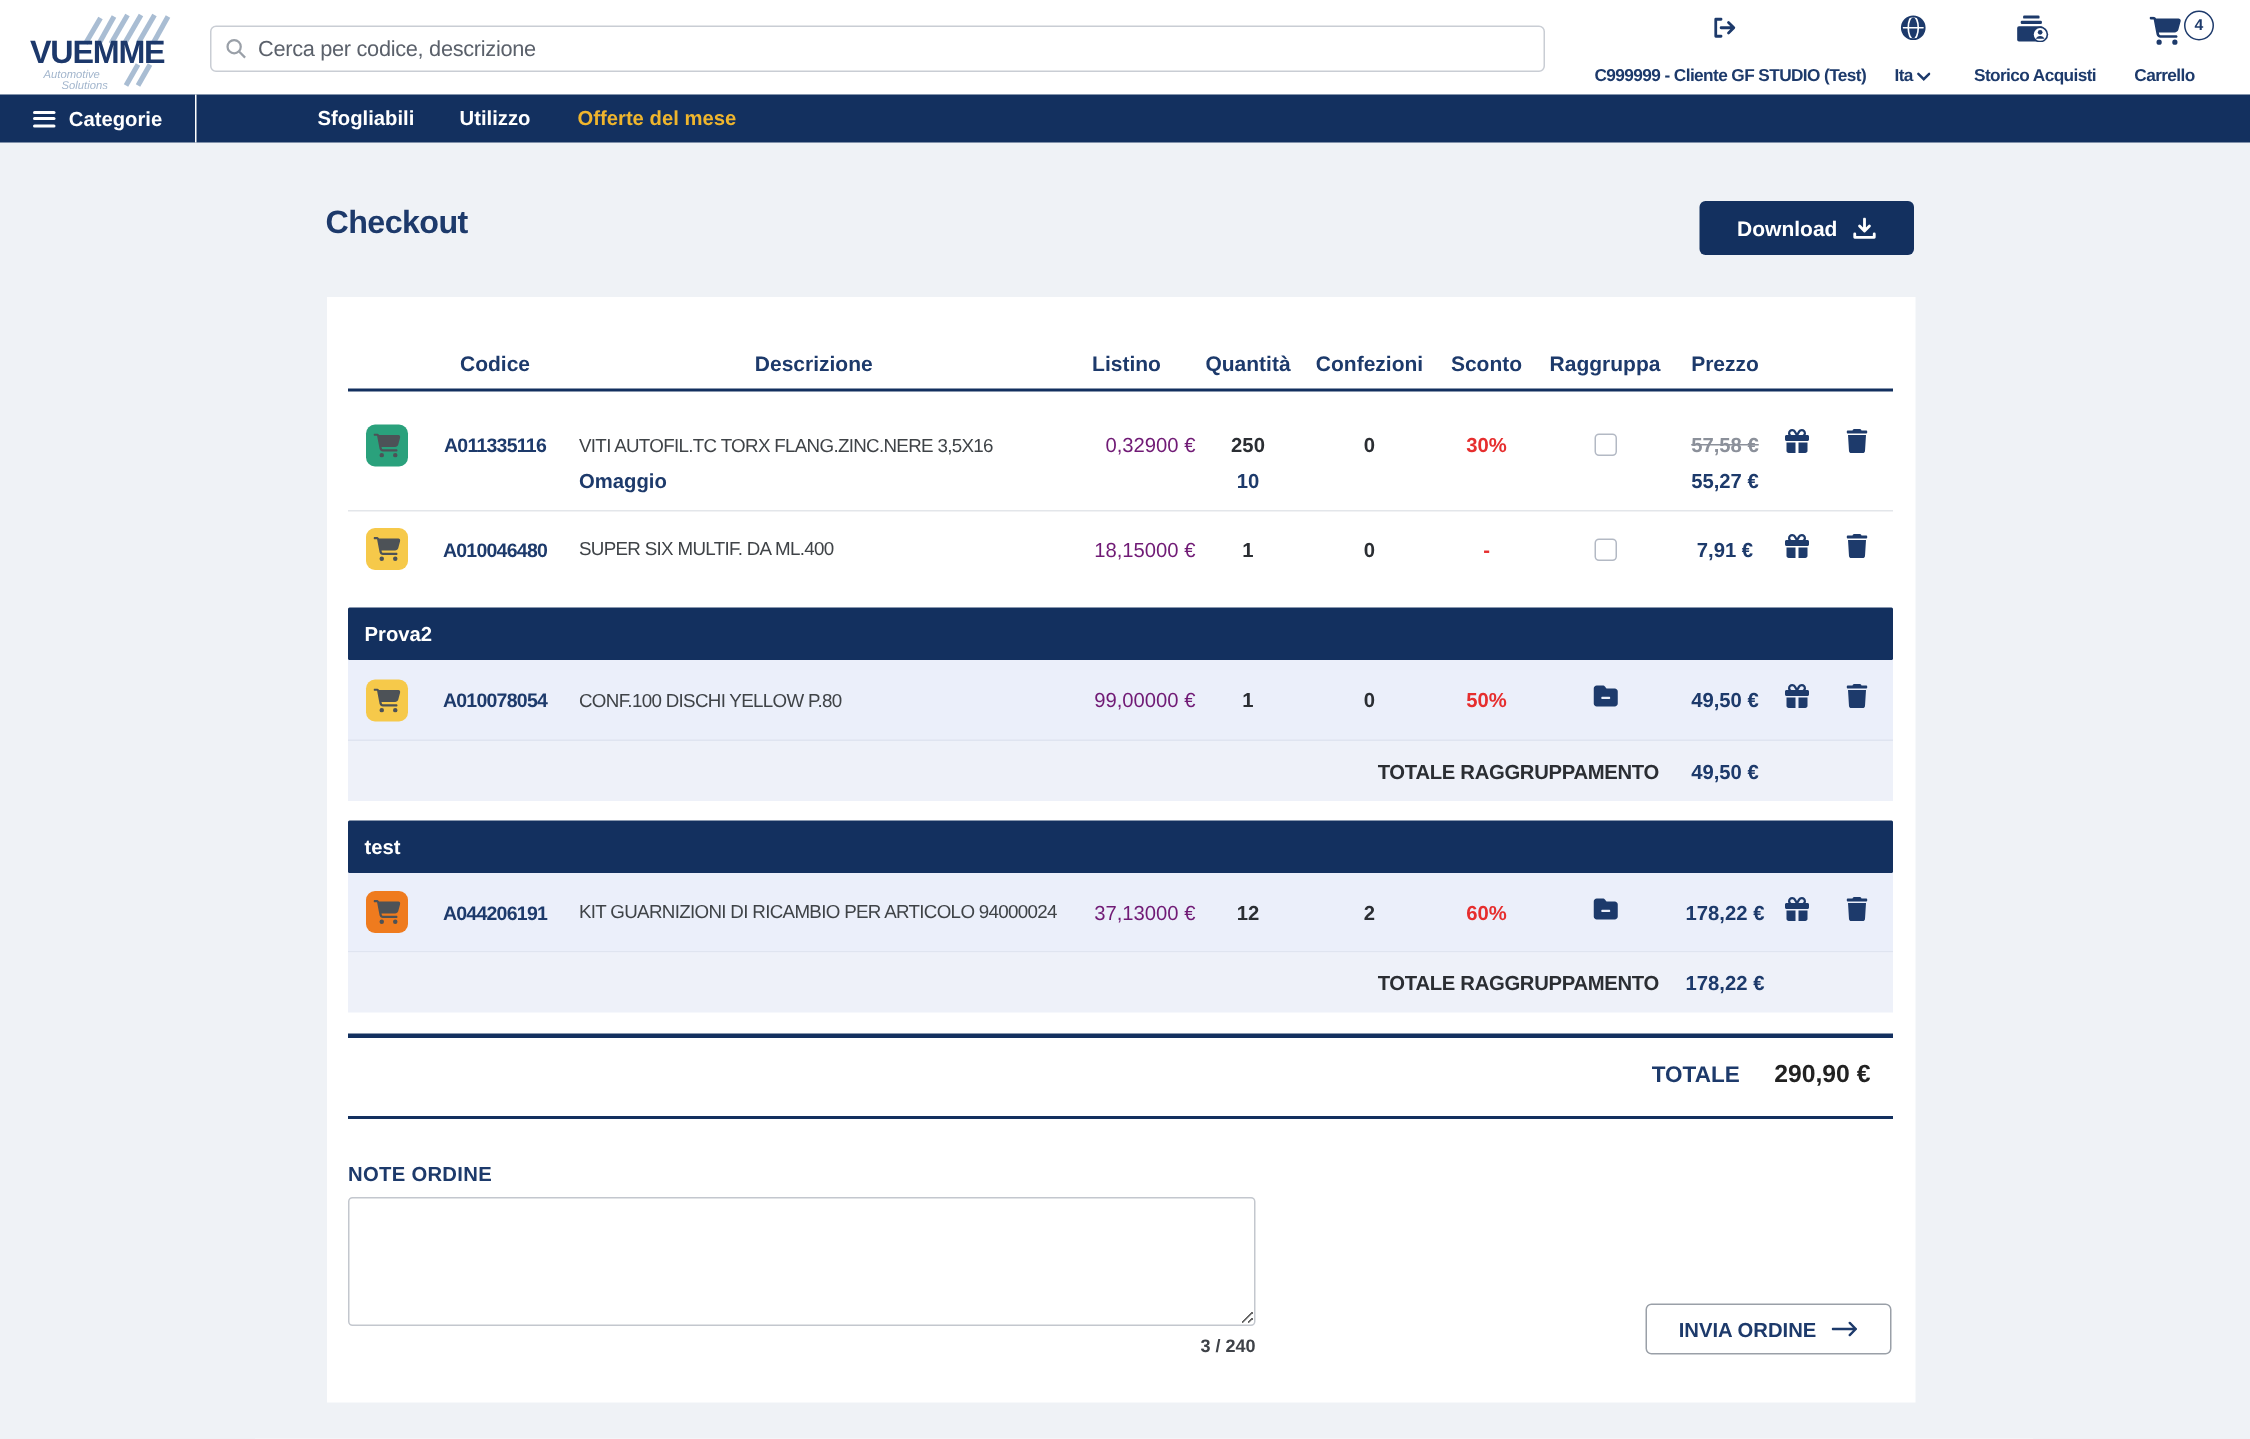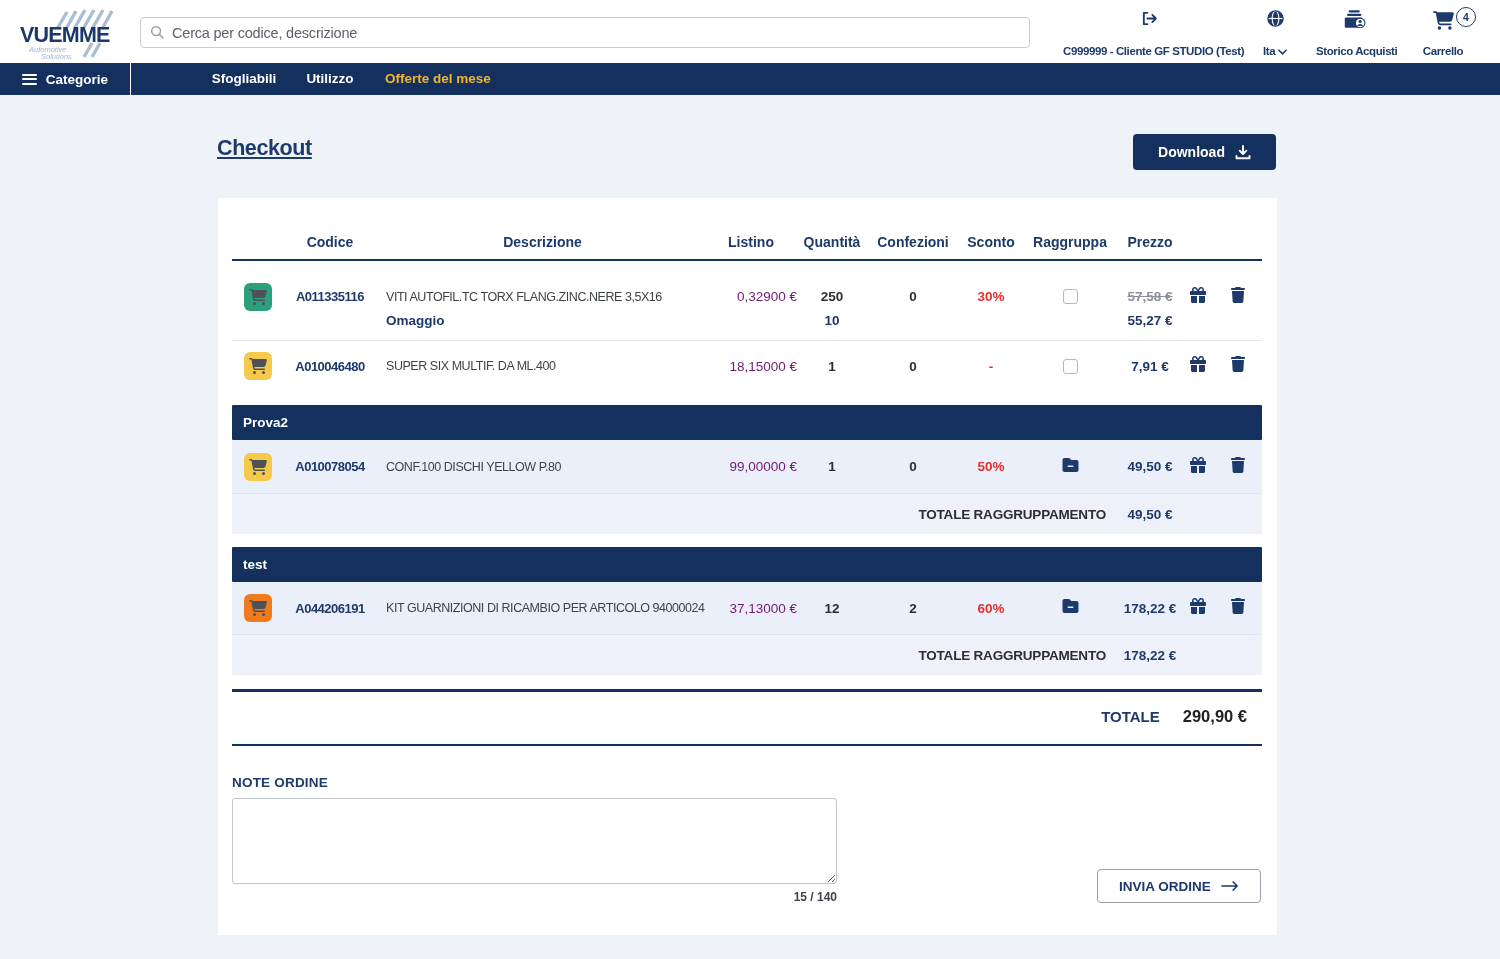--- a/index.html
+++ b/index.html
@@ -20,21 +20,21 @@
   .hitem { position:absolute; top:8px; text-align:center; color:var(--navytext); }
   .hitem .ic { height:21px; display:flex; align-items:center; justify-content:center; }
   .hitem .lbl { font-size:11.5px; font-weight:bold; margin-top:16px; letter-spacing:-0.4px; white-space:nowrap; }
   
   .nav { position:absolute; left:0; top:63px; width:1500px; height:32px; background:var(--navy); color:#fff; }
   .nav .cat { position:absolute; left:0; top:0; width:131px; height:32px; display:flex; align-items:center; justify-content:center; gap:9px; font-size:13.5px; font-weight:bold; border-right:1px solid #fff; }
   .burger { width:15px; height:11px; display:flex; flex-direction:column; justify-content:space-between; }
   .burger i { display:block; height:2px; background:#fff; border-radius:1px; }
   .navlink { position:absolute; top:0; height:32px; line-height:32px; font-size:13.5px; font-weight:bold; text-align:center; white-space:nowrap; }
   
-  .h1 { position:absolute; left:217px; top:136px; font-size:21.5px; font-weight:bold; color:var(--navytext); letter-spacing:-0.4px;text-decoration:underline; }
+  .h1 { position:absolute; left:217px; top:136px; font-size:21.5px; font-weight:bold; color:var(--navytext); letter-spacing:-0.4px; }
   .dlbtn { position:absolute; left:1133px; top:134px; width:143px; height:36px; background:var(--navy); border-radius:4px; color:#fff; display:flex; align-items:center; justify-content:center; gap:10px; font-size:14px; font-weight:bold; }
   
   .card { position:absolute; left:218px; top:198px; width:1059px; height:737px; background:#fff; }
   .tbl { position:absolute; left:14px; top:0; width:1030px; }
   .grid { display:grid; grid-template-columns:58px 80px 335px 92px 70px 92px 64px 94px 66px 30px 49px; align-items:center; }
   .thead { height:63px; border-bottom:2px solid var(--navy); color:var(--navytext); font-weight:bold; font-size:14px; padding-top:26px; }
   .thead div { text-align:center; }
   .c { text-align:center; }
   .code { font-weight:bold; color:var(--navytext); font-size:13px; text-align:center; letter-spacing:-0.5px; }
   .descr { font-size:12.5px; color:#3f4347; padding-left:16px; letter-spacing:-0.45px; white-space:nowrap; }
@@ -300,17 +300,17 @@
 
   <div class="line" style="top:491px;"></div>
   <div class="totale" style="top:509px;">
     <span class="t1">TOTALE</span>
       <span class="t2">290,90 €</span>
   </div>
   <div class="line" style="top:545.5px;"></div>
 
   <div class="notelbl">NOTE ORDINE</div>
   <textarea class="notes" style=""></textarea>
-  <div class="count">15 / 140</div>
+  <div class="count">3 / 240</div>
   <div class="invia">INVIA ORDINE <svg width="18" height="12" viewBox="0 0 20 12" fill="none" stroke="#1d3a6b" stroke-width="1.8" stroke-linecap="round" stroke-linejoin="round">
         <path d="M1 6 H18 M13.5 1.5 L18 6 L13.5 10.5"></path>
       </svg></div>
 </div>
 
 </body></html>

